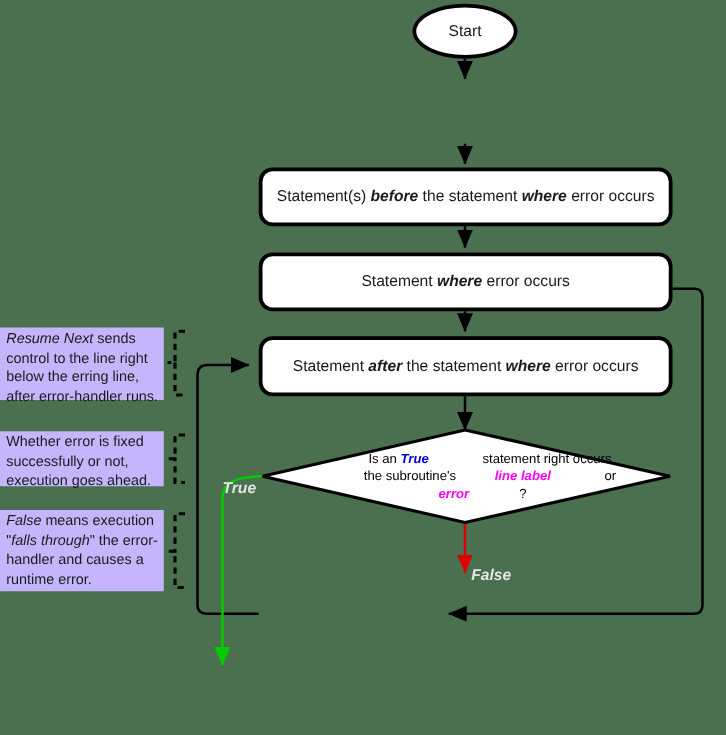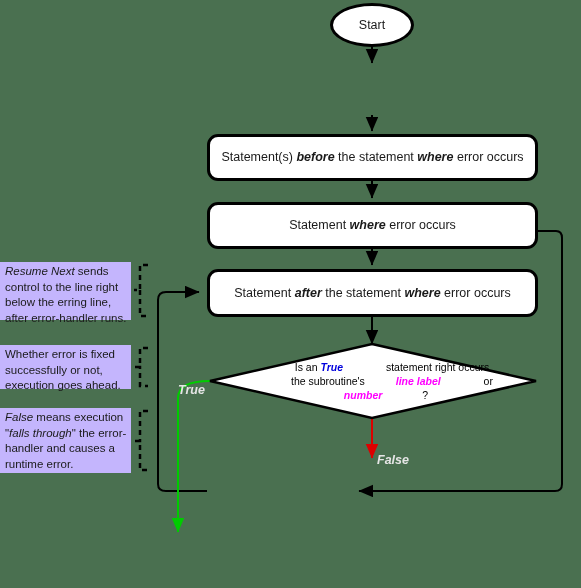--- a/index.html
+++ b/index.html
@@ -193,21 +193,21 @@
   </div>
 
   <div class="node rounded" style="left:207px; top:269px; width:331px; height:48px;border-radius:11px;">
     <span class="inner"><span>Statement </span><span class="bi">after</span><span> the statement </span><span class="bi">where</span><span> error occurs</span></span>
   </div>
 
   <div class="diamond-wrap" style="left:240px; top:352px; width:264px; height:58px;">
     <div class="diamond-text">
       <span>
         <span class="plain">Is an </span><span class="kw">True</span><span class="plain"> statement right occurs</span><br>
-        <span class="plain">the subroutine's </span><span class="idb">line label</span><span class="plain"> or </span><span class="idb">number</span><span class="plain">?</span>
+        <span class="plain">the subroutine's </span><span class="idb">line label</span><span class="plain"> or </span><span class="idb">error</span><span class="plain">?</span>
       </span>
     </div>
   </div>
 
   <div class="branch-label" style="left:178px; top:359px;">True</div>
   <div class="branch-label" style="left:377px; top:429px;">False</div>
 
 
 
   <div class="note" style="left:0px; top:262px; width:131px; height:58px;">

